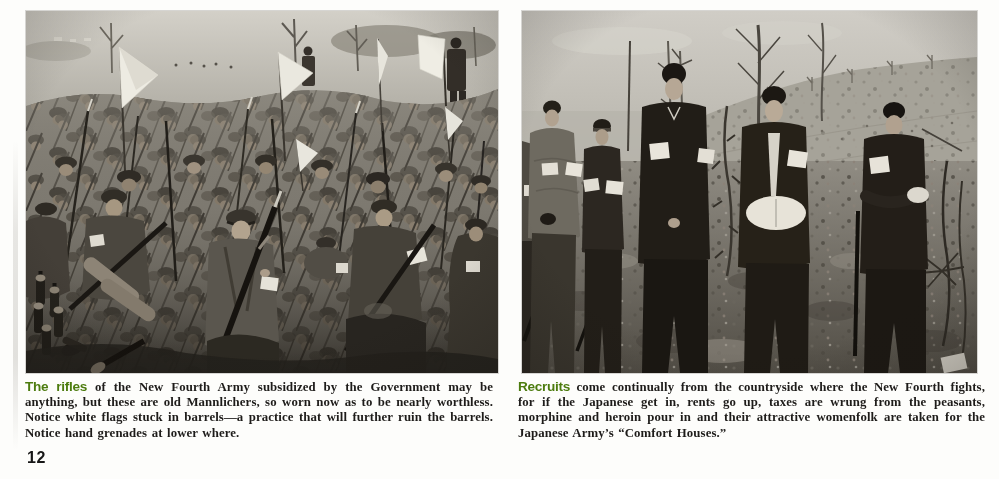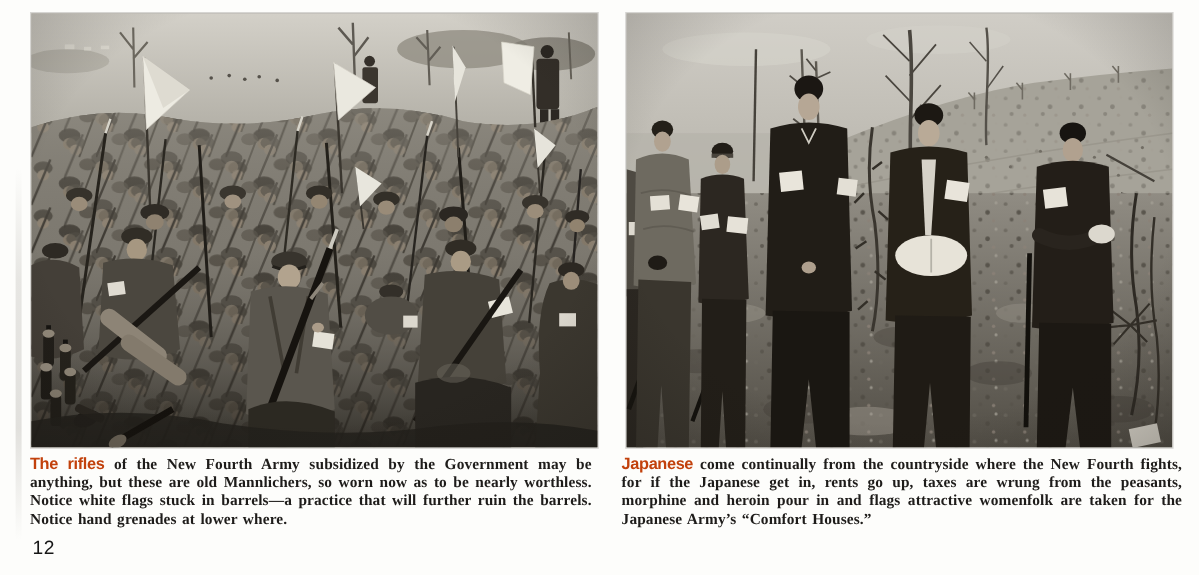--- a/index.html
+++ b/index.html
@@ -16,26 +16,26 @@
   .photo-right{left:522px;width:455px;}
   .caption{
     position:absolute;top:379px;margin:0;
     font-size:12.8px;line-height:15.2px;font-weight:700;color:#1e1c1a;
     text-align:justify;letter-spacing:0.1px;word-spacing:1.2px;
   }
   .caption-left{left:25px;width:468px;}
   .caption-right{left:518px;width:467px;}
   .caption .lead{
     font-family:"Liberation Sans", sans-serif;
-    font-weight:700;font-size:13.6px;letter-spacing:-0.3px;color:#c2410c;
+    font-weight:700;font-size:13.6px;letter-spacing:-0.3px;color:#4d7c0f;
   }
   .pagenum{
     position:absolute;left:27px;top:449px;
     font-family:"Liberation Sans", sans-serif;
-    font-weight:400;font-size:16px;letter-spacing:0.5px;color:#161616;
+    font-weight:700;font-size:16px;letter-spacing:0.5px;color:#161616;
   }
   .scan-streak{
     position:absolute;left:13px;top:140px;width:5px;height:310px;
     background:linear-gradient(to bottom,
       rgba(115,110,100,0) 0%,rgba(115,110,100,0.16) 30%,
       rgba(115,110,100,0.2) 70%,rgba(115,110,100,0) 100%);
     border-radius:3px;
   }
 </style>
 </head>
@@ -384,18 +384,18 @@
         <path d="M344,258 L342,362 L366,362 L372,312 L378,362 L404,362 L404,259 Z" fill="#1c1813"></path>
         <rect x="420" y="344" width="24" height="16" fill="#d8d4ca" transform="rotate(-12 432 352)"></rect>
       </g>
 
       <rect width="455" height="362" fill="url(#rVig)"></rect>
     </svg>
   </figure>
 
   <p class="caption caption-left"><span class="lead">The rifles</span> <span>of the New Fourth Army subsidized by the Government may be anything, but these are old Mannlichers, so worn now as to be nearly worthless.  Notice white flags stuck in barrels—a practice that will further ruin the barrels.  Notice hand grenades at lower where.</span></p>
 
-  <p class="caption caption-right"><span class="lead">Japanese</span> <span>come continually from the countryside where the New Fourth fights, for if the Japanese get in, rents go up, taxes are wrung from the peasants, morphine and heroin pour in and flags attractive womenfolk are taken for the Japanese Army’s “Comfort Houses.”</span></p>
+  <p class="caption caption-right"><span class="lead">Recruits</span> <span>come continually from the countryside where the New Fourth fights, for if the Japanese get in, rents go up, taxes are wrung from the peasants, morphine and heroin pour in and their attractive womenfolk are taken for the Japanese Army’s “Comfort Houses.”</span></p>
 
   <div class="pagenum">12</div>
 
   <div class="scan-streak"></div>
 </div>
 
 </body></html>

